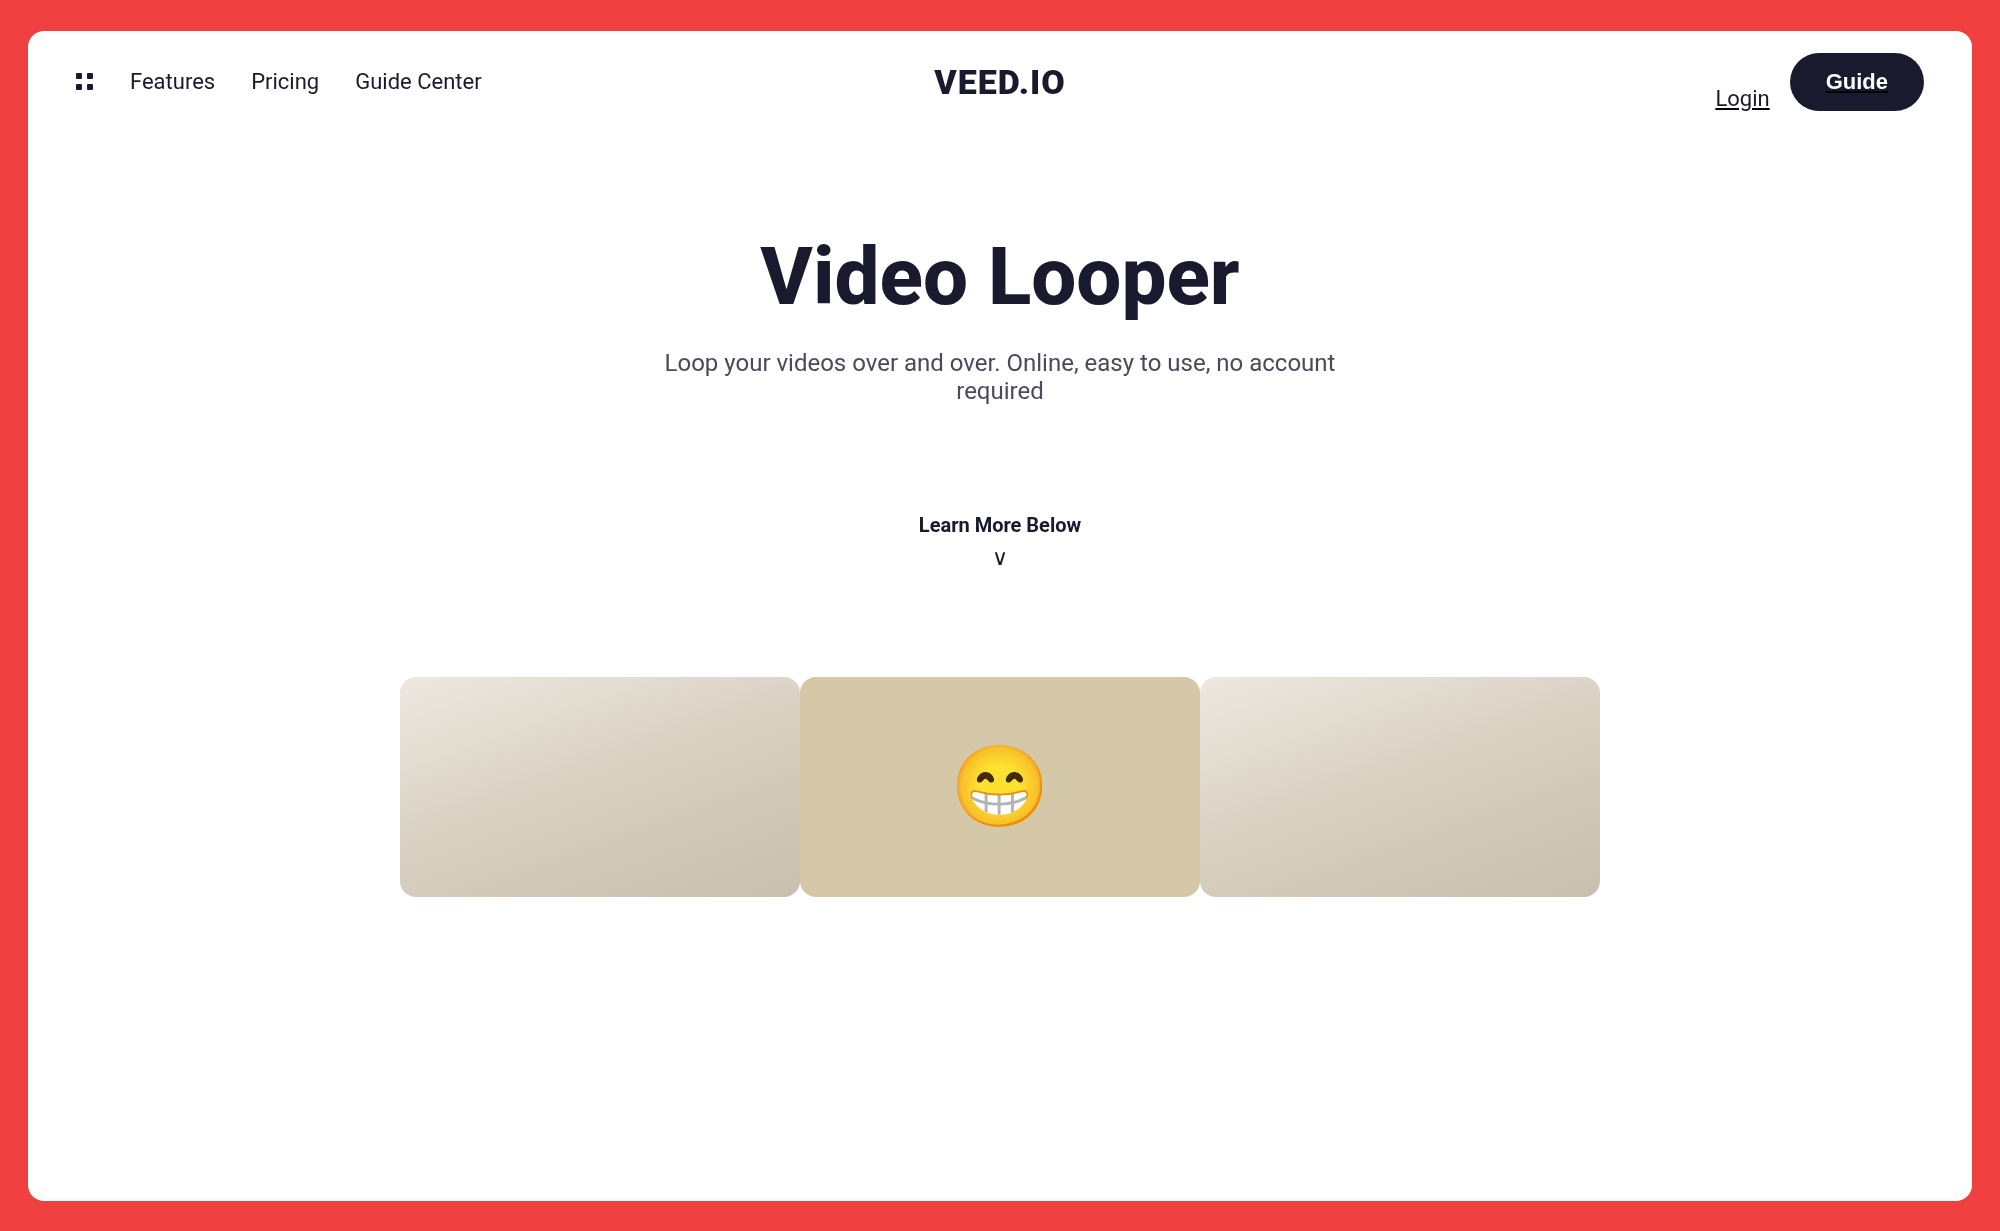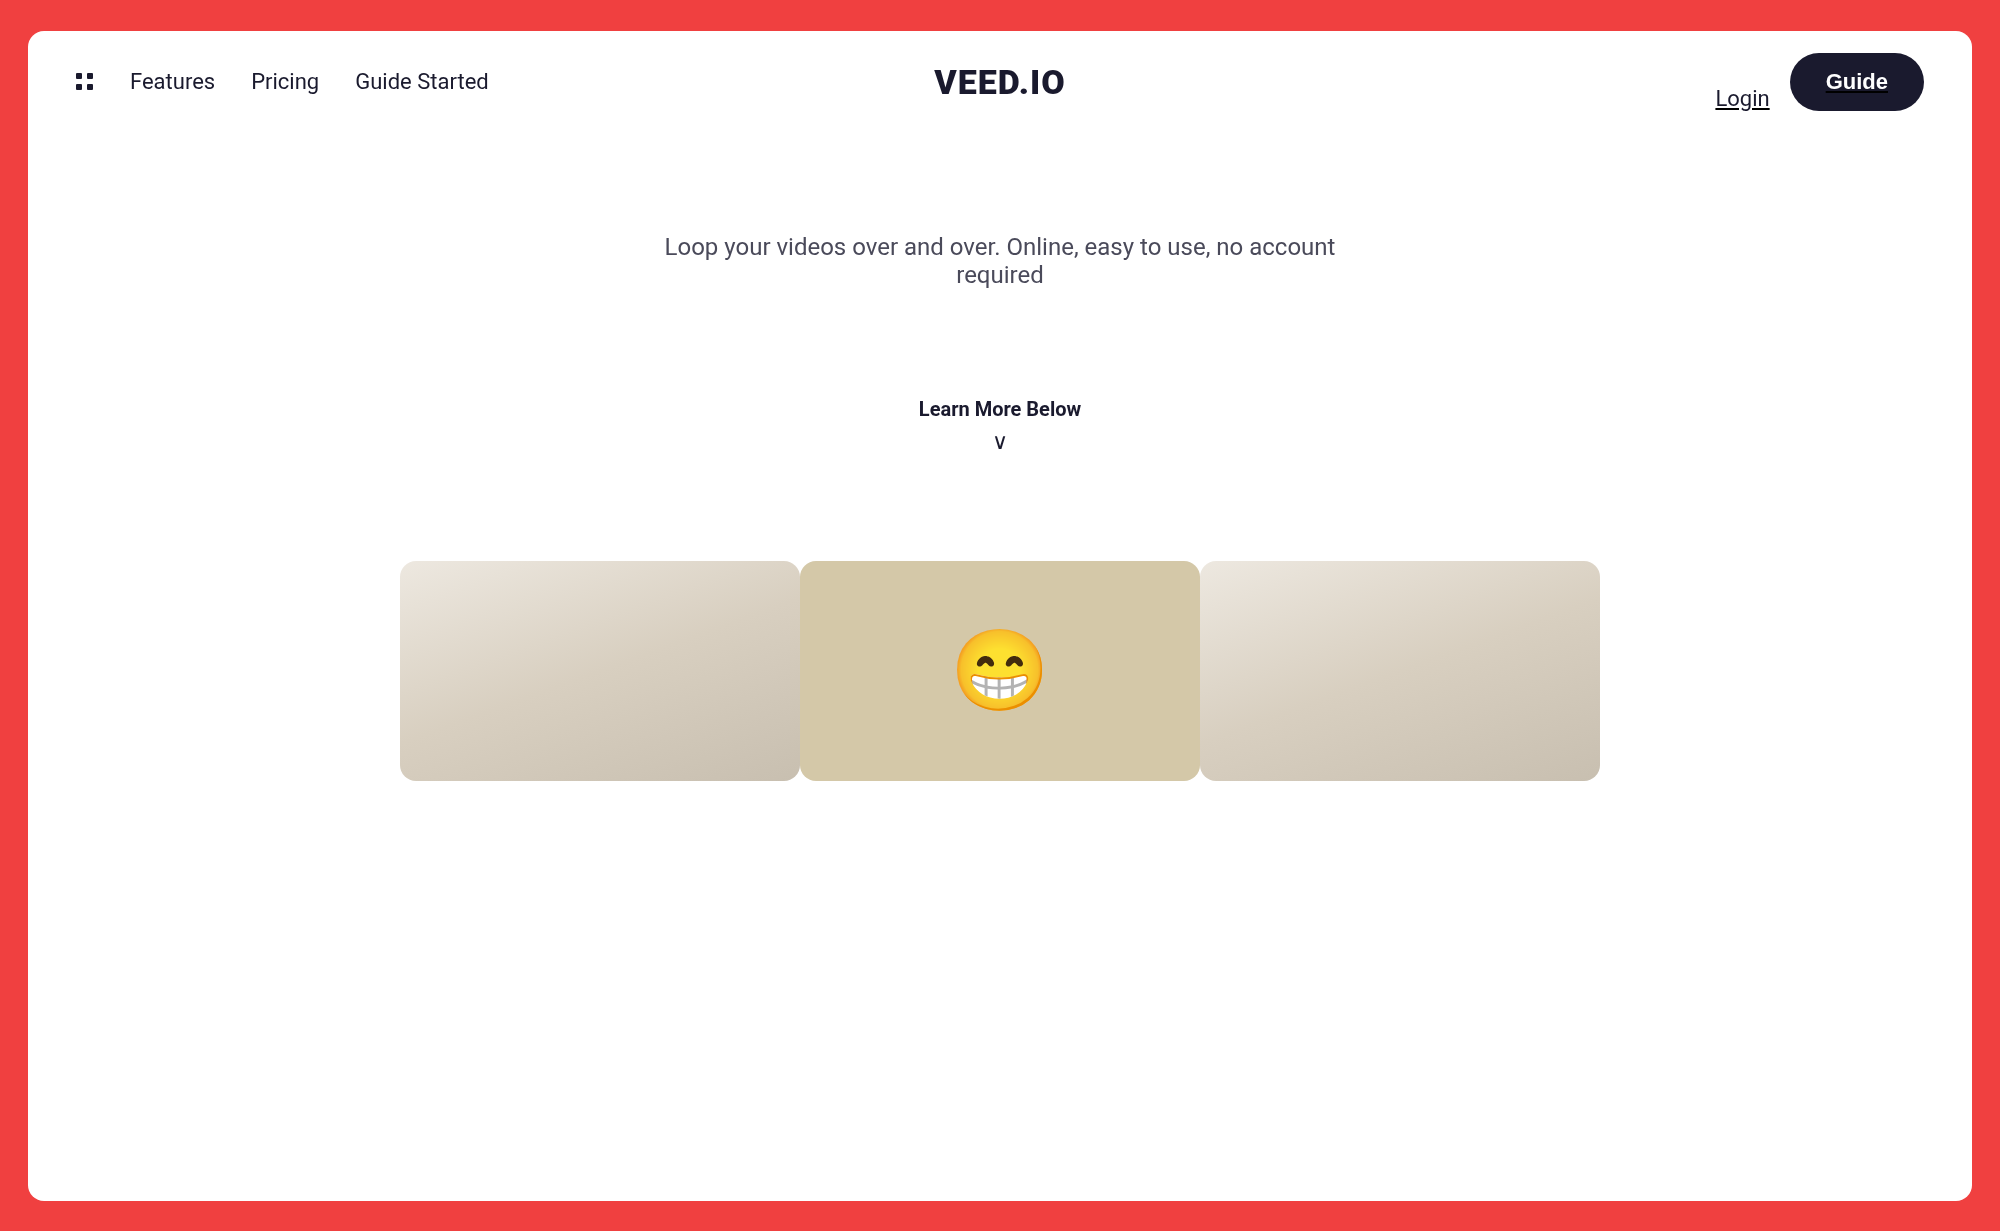--- a/index.html
+++ b/index.html
@@ -260,32 +260,33 @@
     <nav class="navbar">
       <div class="nav-left">
         <div class="nav-grid-icon">
           <span></span>
             <span></span>
             <span></span>
             <span></span>
         </div>
         <a class="nav-link">Features</a>
         <a class="nav-link">Pricing</a>
-        <a class="nav-link">Guide Started</a>
+        <a class="nav-link">Guide Center</a>
       </div>
 
       <div class="nav-logo">VEED.IO</div>
 
       <div class="nav-right">
         <a class="nav-login">Login</a>
         <button class="nav-signup">Guide</button>
       </div>
     </nav>
 
     <section class="hero">
+      <h1 class="hero-title">Video Looper</h1>
       <p class="hero-subtitle">Loop your videos over and over. Online, easy to use, no account required</p>
 
 
       <div class="learn-more">
         <span class="learn-more-text">Learn More Below</span>
         <span class="chevron-down">∨</span>
       </div>
     </section>
 
     <div class="thumbnails-section">

